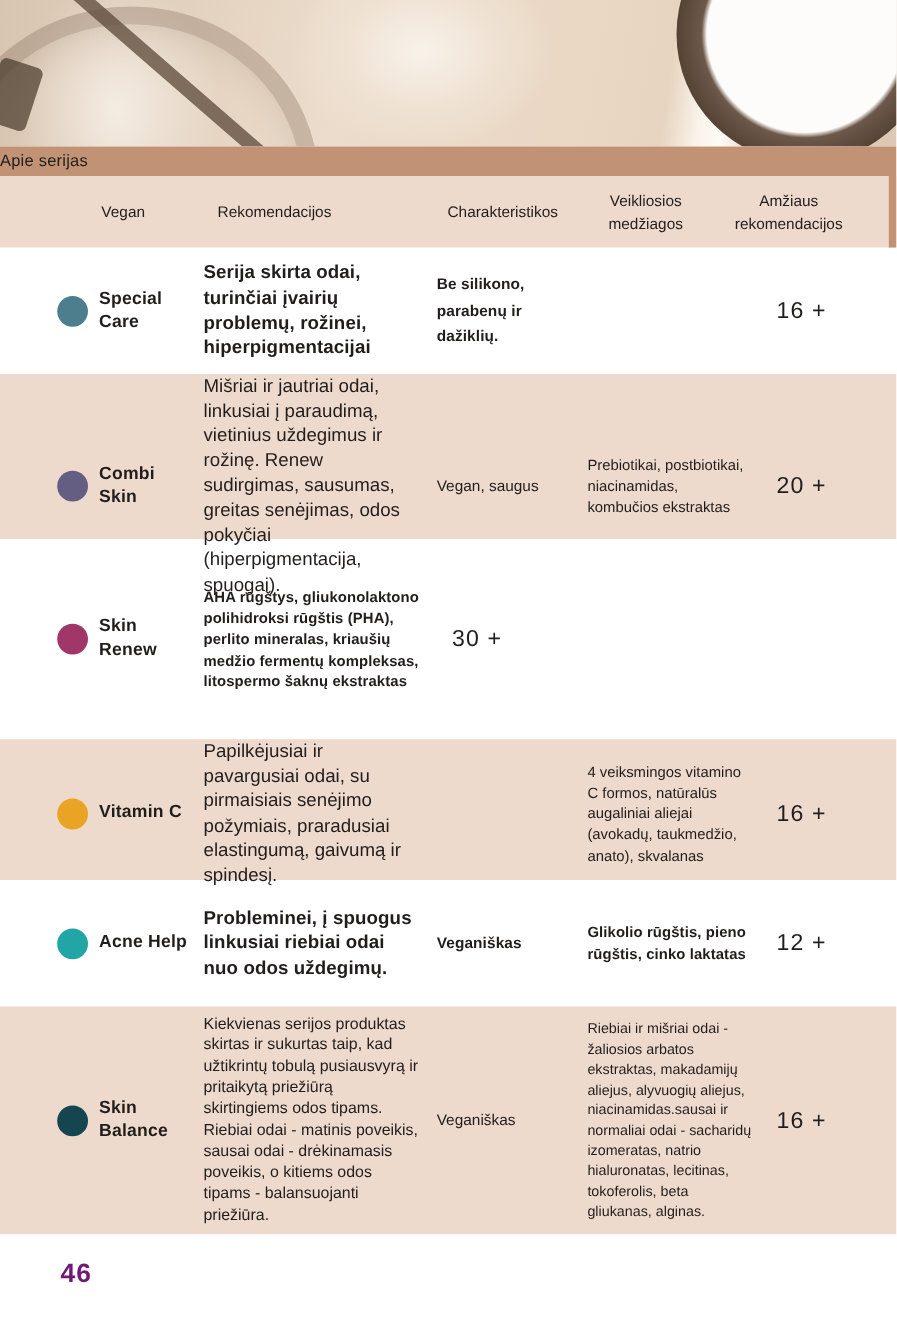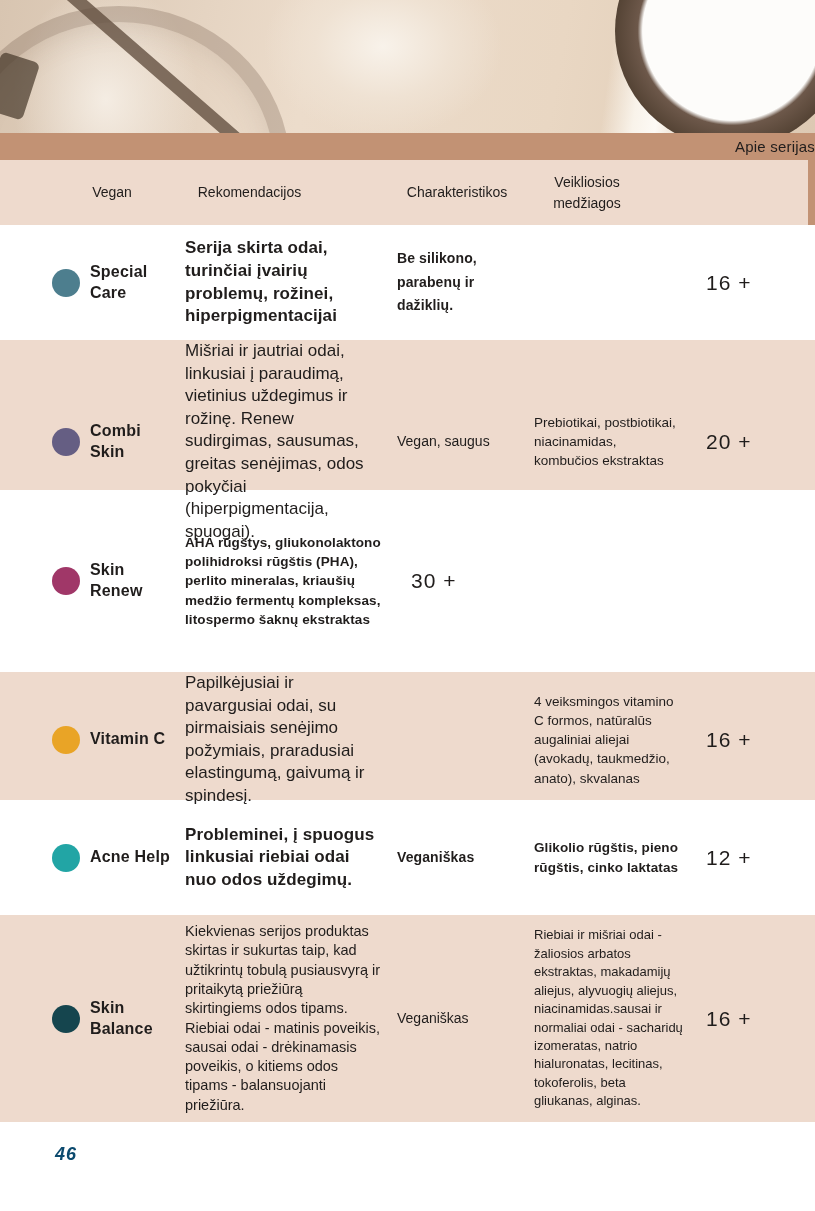--- a/index.html
+++ b/index.html
@@ -20,21 +20,21 @@
   .photo .streak-2{position:absolute;left:610px;top:-30px;width:90px;height:190px;
     background:linear-gradient(90deg, rgba(252,248,242,0) 0%, #f9f3ea 35%, #fdfaf5 60%, rgba(252,248,242,0) 100%);
     transform:rotate(8deg);}
   .photo .glass-ring{position:absolute;left:-52px;top:6px;width:310px;height:290px;border-radius:50%;
     border:16px solid rgba(118,96,78,.30);box-shadow:inset 0 0 30px rgba(118,96,78,.18);}
   .photo .disc{position:absolute;right:-34px;top:-86px;width:234px;height:234px;border-radius:50%;
     background:radial-gradient(circle at 50% 50%, #fdfcfa 0 54%, #6d584a 57%, #473829 78%, rgba(71,56,41,0) 86%);}
   .photo .corner-smudge{position:absolute;left:-8px;top:56px;width:40px;height:60px;
     background:rgba(70,55,42,.7);transform:rotate(18deg);border-radius:6px;}
   
-  .banner{height:27px;background:#c29274;display:flex;align-items:center;justify-content:flex-end;
+  .banner{height:27px;background:#c29274;display:flex;align-items:center;justify-content:flex-start;
     font-size:15px;letter-spacing:.2px;}
   
   .thead{height:65px;background:#eedacd;display:flex;align-items:center;
     padding-left:52px;box-sizing:border-box;font-size:14px;line-height:1.5;position:relative;}
   .thead .h{text-align:center;}
   .h-serija{width:120px;}
   .h-rek{width:155px;}
   .h-spacer{width:55px;}
   .h-char{width:150px;}
   .h-veik{width:110px;}
@@ -46,21 +46,21 @@
   .row.alt{background:#eedacd;}
   .dot{width:28px;height:28px;border-radius:50%;}
   .name{font-size:16px;font-weight:700;line-height:1.3;padding-right:6px;letter-spacing:.2px;}
   .rek{font-size:17px;line-height:1.33;padding-right:16px;}
   .char{font-size:14px;line-height:1.7;padding-right:18px;}
   .veik{font-size:13.5px;line-height:1.42;padding-right:8px;}
   .age{font-size:21px;padding-left:14px;letter-spacing:1px;white-space:nowrap;}
   .row.heavy .rek,.row.heavy .char,.row.heavy .veik{font-weight:700;letter-spacing:.1px;}
   
   .footer{height:89px;position:relative;}
-  .page-num{position:absolute;left:55px;top:22px;font-size:18px;font-weight:700;color:#0c4a6e;letter-spacing:1px;font-style:italic;}
+  .page-num{position:absolute;left:55px;top:22px;font-size:24px;font-weight:700;color:#701a75;letter-spacing:1px;}
 </style>
 </head>
 <body>
 
 <div class="photo">
   <div class="glass-ring"></div>
   <div class="streak-1"></div>
   <div class="streak-2"></div>
   <div class="disc"></div>
   <div class="corner-smudge"></div>
@@ -69,20 +69,21 @@
 <div class="banner">
   <span>Apie serijas</span>
 </div>
 
 <div class="thead">
   <div class="h h-serija">Vegan</div>
   <div class="h h-rek">Rekomendacijos</div>
   <div class="h-spacer"></div>
   <div class="h h-char">Charakteristikos</div>
   <div class="h h-veik">Veikliosios medžiagos</div>
+  <div class="h h-amz">Amžiaus rekomendacijos</div>
   <div class="side-strip"></div>
 </div>
 
 <div class="row heavy" style="height:115px;">
   <span class="dot" style="background: rgb(77, 126, 142);"></span>
   <div class="name">Special Care</div>
   <div class="rek">Serija skirta odai, turinčiai įvairių problemų, rožinei, hiperpigmentacijai</div>
   <div class="char">Be silikono, parabenų ir dažiklių.</div>
   <div class="veik"></div>
   <div class="age">16 +</div>

